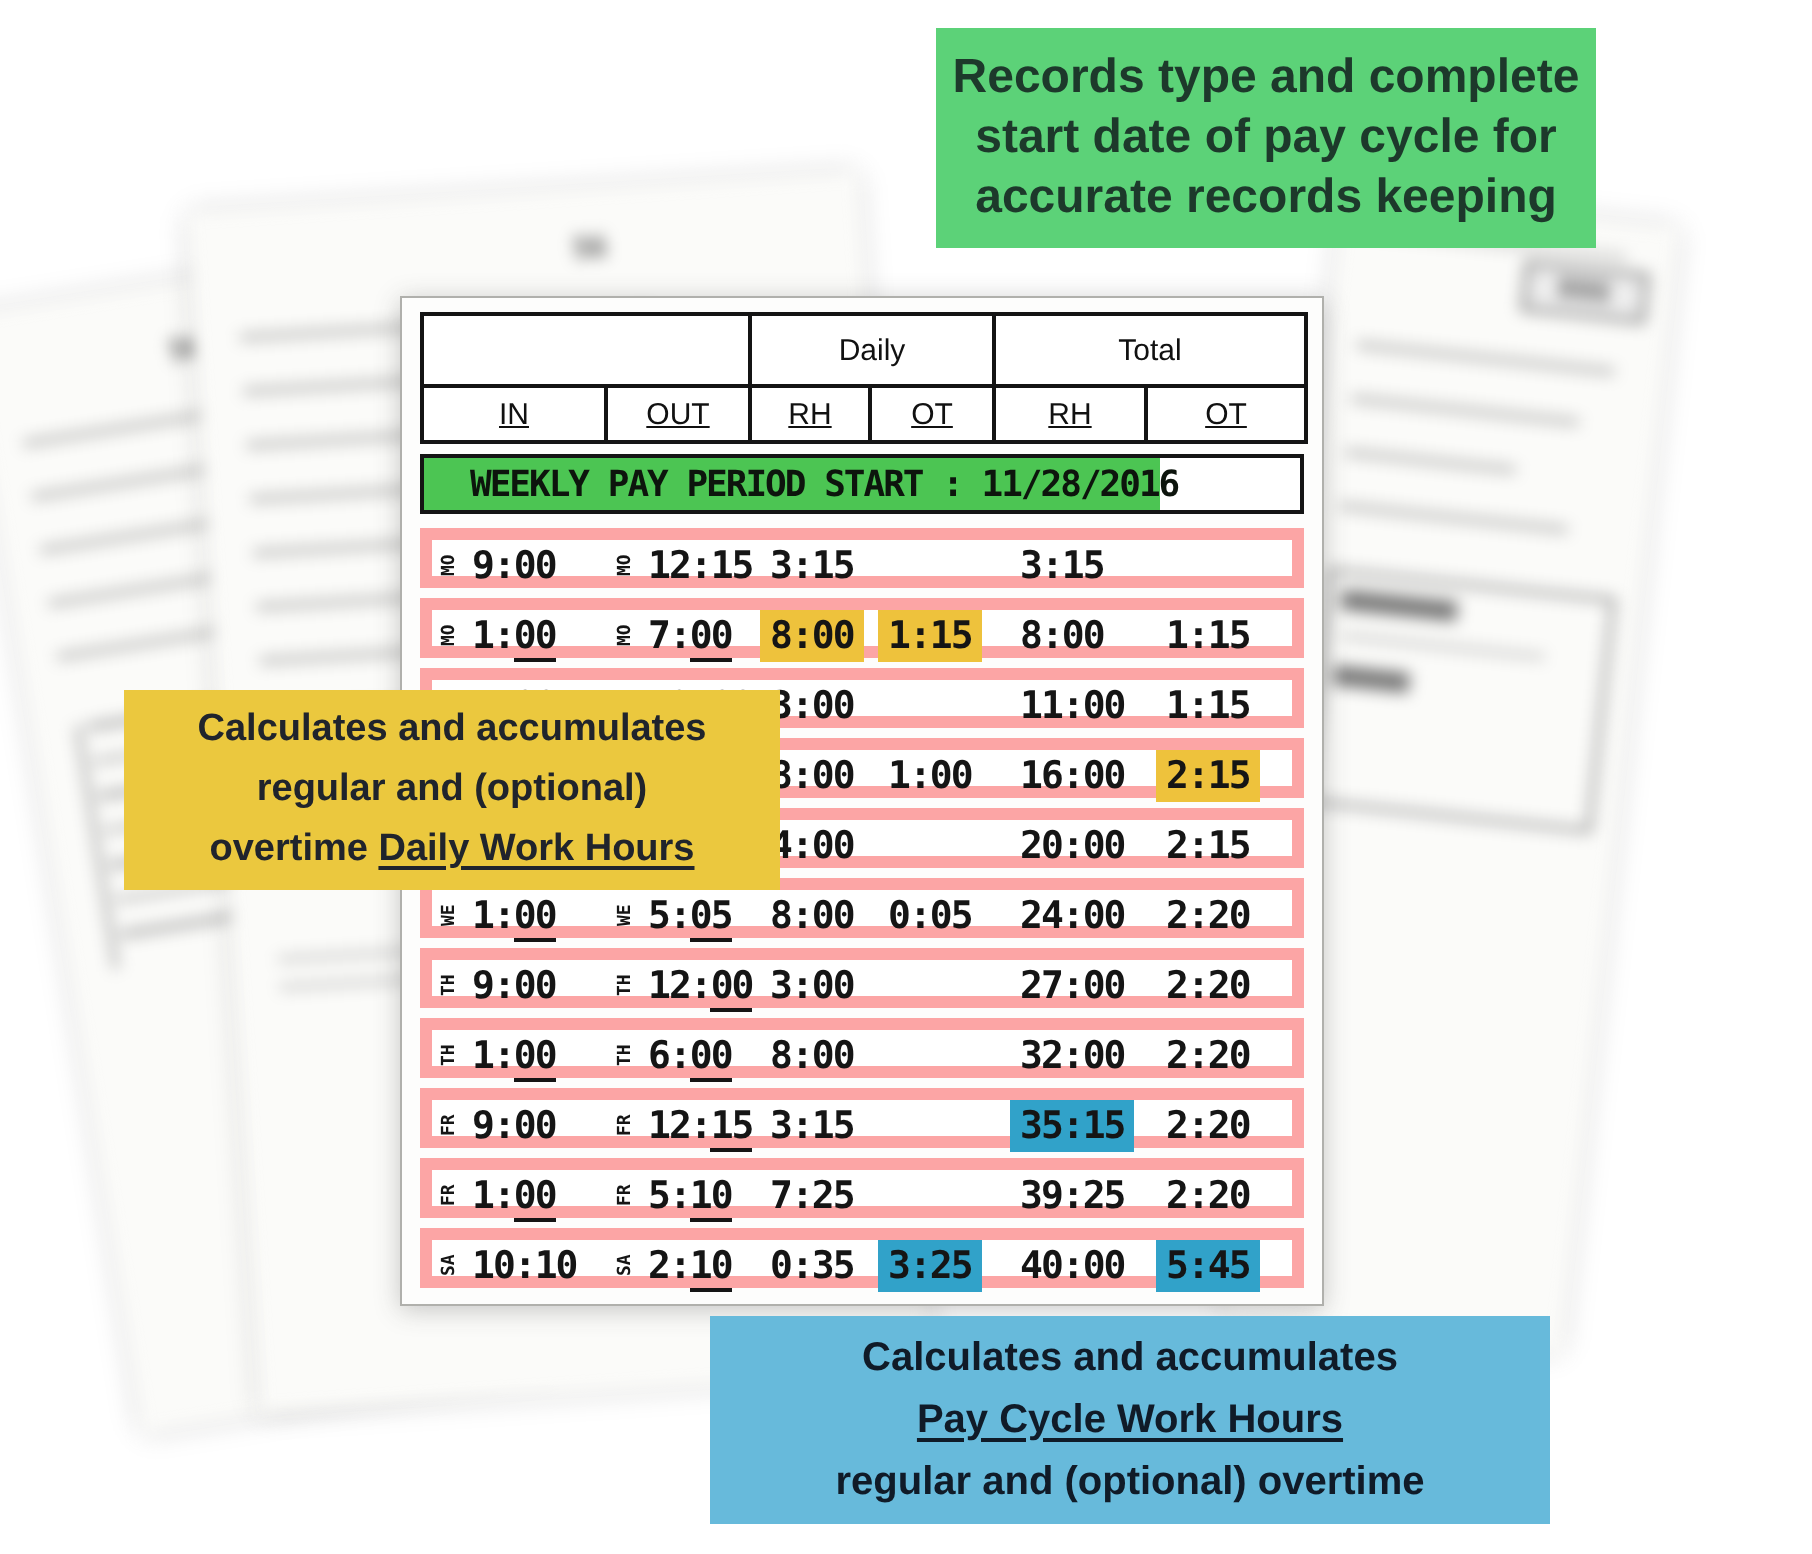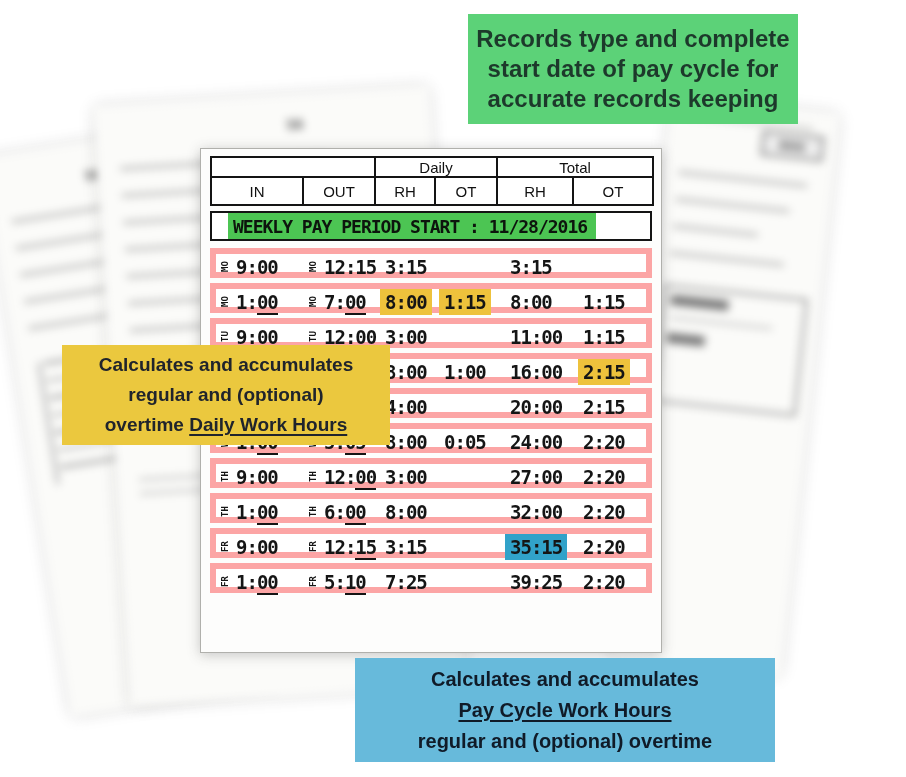--- a/index.html
+++ b/index.html
@@ -40,28 +40,28 @@
   .card {
     position:absolute; left:200px; top:148px; width:462px; height:505px;
     background:#fdfdfc; border:1px solid #b0b0ac; z-index:2;
     box-shadow:0 2px 12px rgba(60,60,60,.28); padding:7px 9px;
   }
   table.thead { width:442px; border-collapse:collapse; table-layout:fixed; }
   table.thead td {
     border:2px solid #141414; text-align:center; color:#111;
     font:400 15px "Liberation Sans", sans-serif; background:#fff;
   }
-  tr.hrow1 td { height:20px; }
-  tr.hrow2 td { height:28px; }
+  tr.hrow1 td { height:36px; }
+  tr.hrow2 td { height:28px;text-decoration:underline; }
 
   .banner { height:30px; border:2px solid #141414; margin:5px 0 7px; background:#fff; }
   .banner-hl {
     display:flex; align-items:center; height:100%; width:84%;
-    background:var(--banner-green); color:#0d150d; padding-left:5px;
-    font:700 18px "DejaVu Sans Mono", monospace; letter-spacing:-1px; white-space:nowrap;margin-left:16px;
+    background:var(--banner-green); color:#0d150d; padding-left:23px;
+    font:700 18px "DejaVu Sans Mono", monospace; letter-spacing:-1px; white-space:nowrap;
   }
 
   .trow {
     height:30px; border:6px solid #fca5a5; margin-bottom:5px; background:#fff;
     display:grid; grid-template-columns:90px 71px 60px 62px 76px 79px;
   }
   .tcell { display:flex; align-items:center; overflow:visible; }
   .c-in  { padding-left:4px; }
   .c-out { padding-left:2px; }
   .c-drh { padding-left:3px; }
@@ -376,20 +376,42 @@
             <span class="tval">7:25</span>
           </div>
           <div class="tcell c-dot"></div>
           <div class="tcell c-trh">
             <span class="tval">39:25</span>
           </div>
           <div class="tcell c-tot">
             <span class="tval">2:20</span>
           </div>
         </div>
+        <div class="trow">
+          <div class="tcell c-in">
+            <span class="day">SA</span>
+            <span class="tval">10:10</span>
+          </div>
+          <div class="tcell c-out">
+            <span class="day">SA</span>
+            <span class="tval">2:<span class="pmu">10</span></span>
+          </div>
+          <div class="tcell c-drh">
+            <span class="tval">0:35</span>
+          </div>
+          <div class="tcell c-dot">
+            <span class="tval hl-blue">3:25</span>
+          </div>
+          <div class="tcell c-trh">
+            <span class="tval">40:00</span>
+          </div>
+          <div class="tcell c-tot">
+            <span class="tval hl-blue">5:45</span>
+          </div>
+        </div>
       </div>
   </div>
 
   <div class="callout co-green">
     <div>Records type and complete</div>
     <div>start date of pay cycle for</div>
     <div>accurate records keeping</div>
   </div>
 
   <div class="callout co-yellow">

